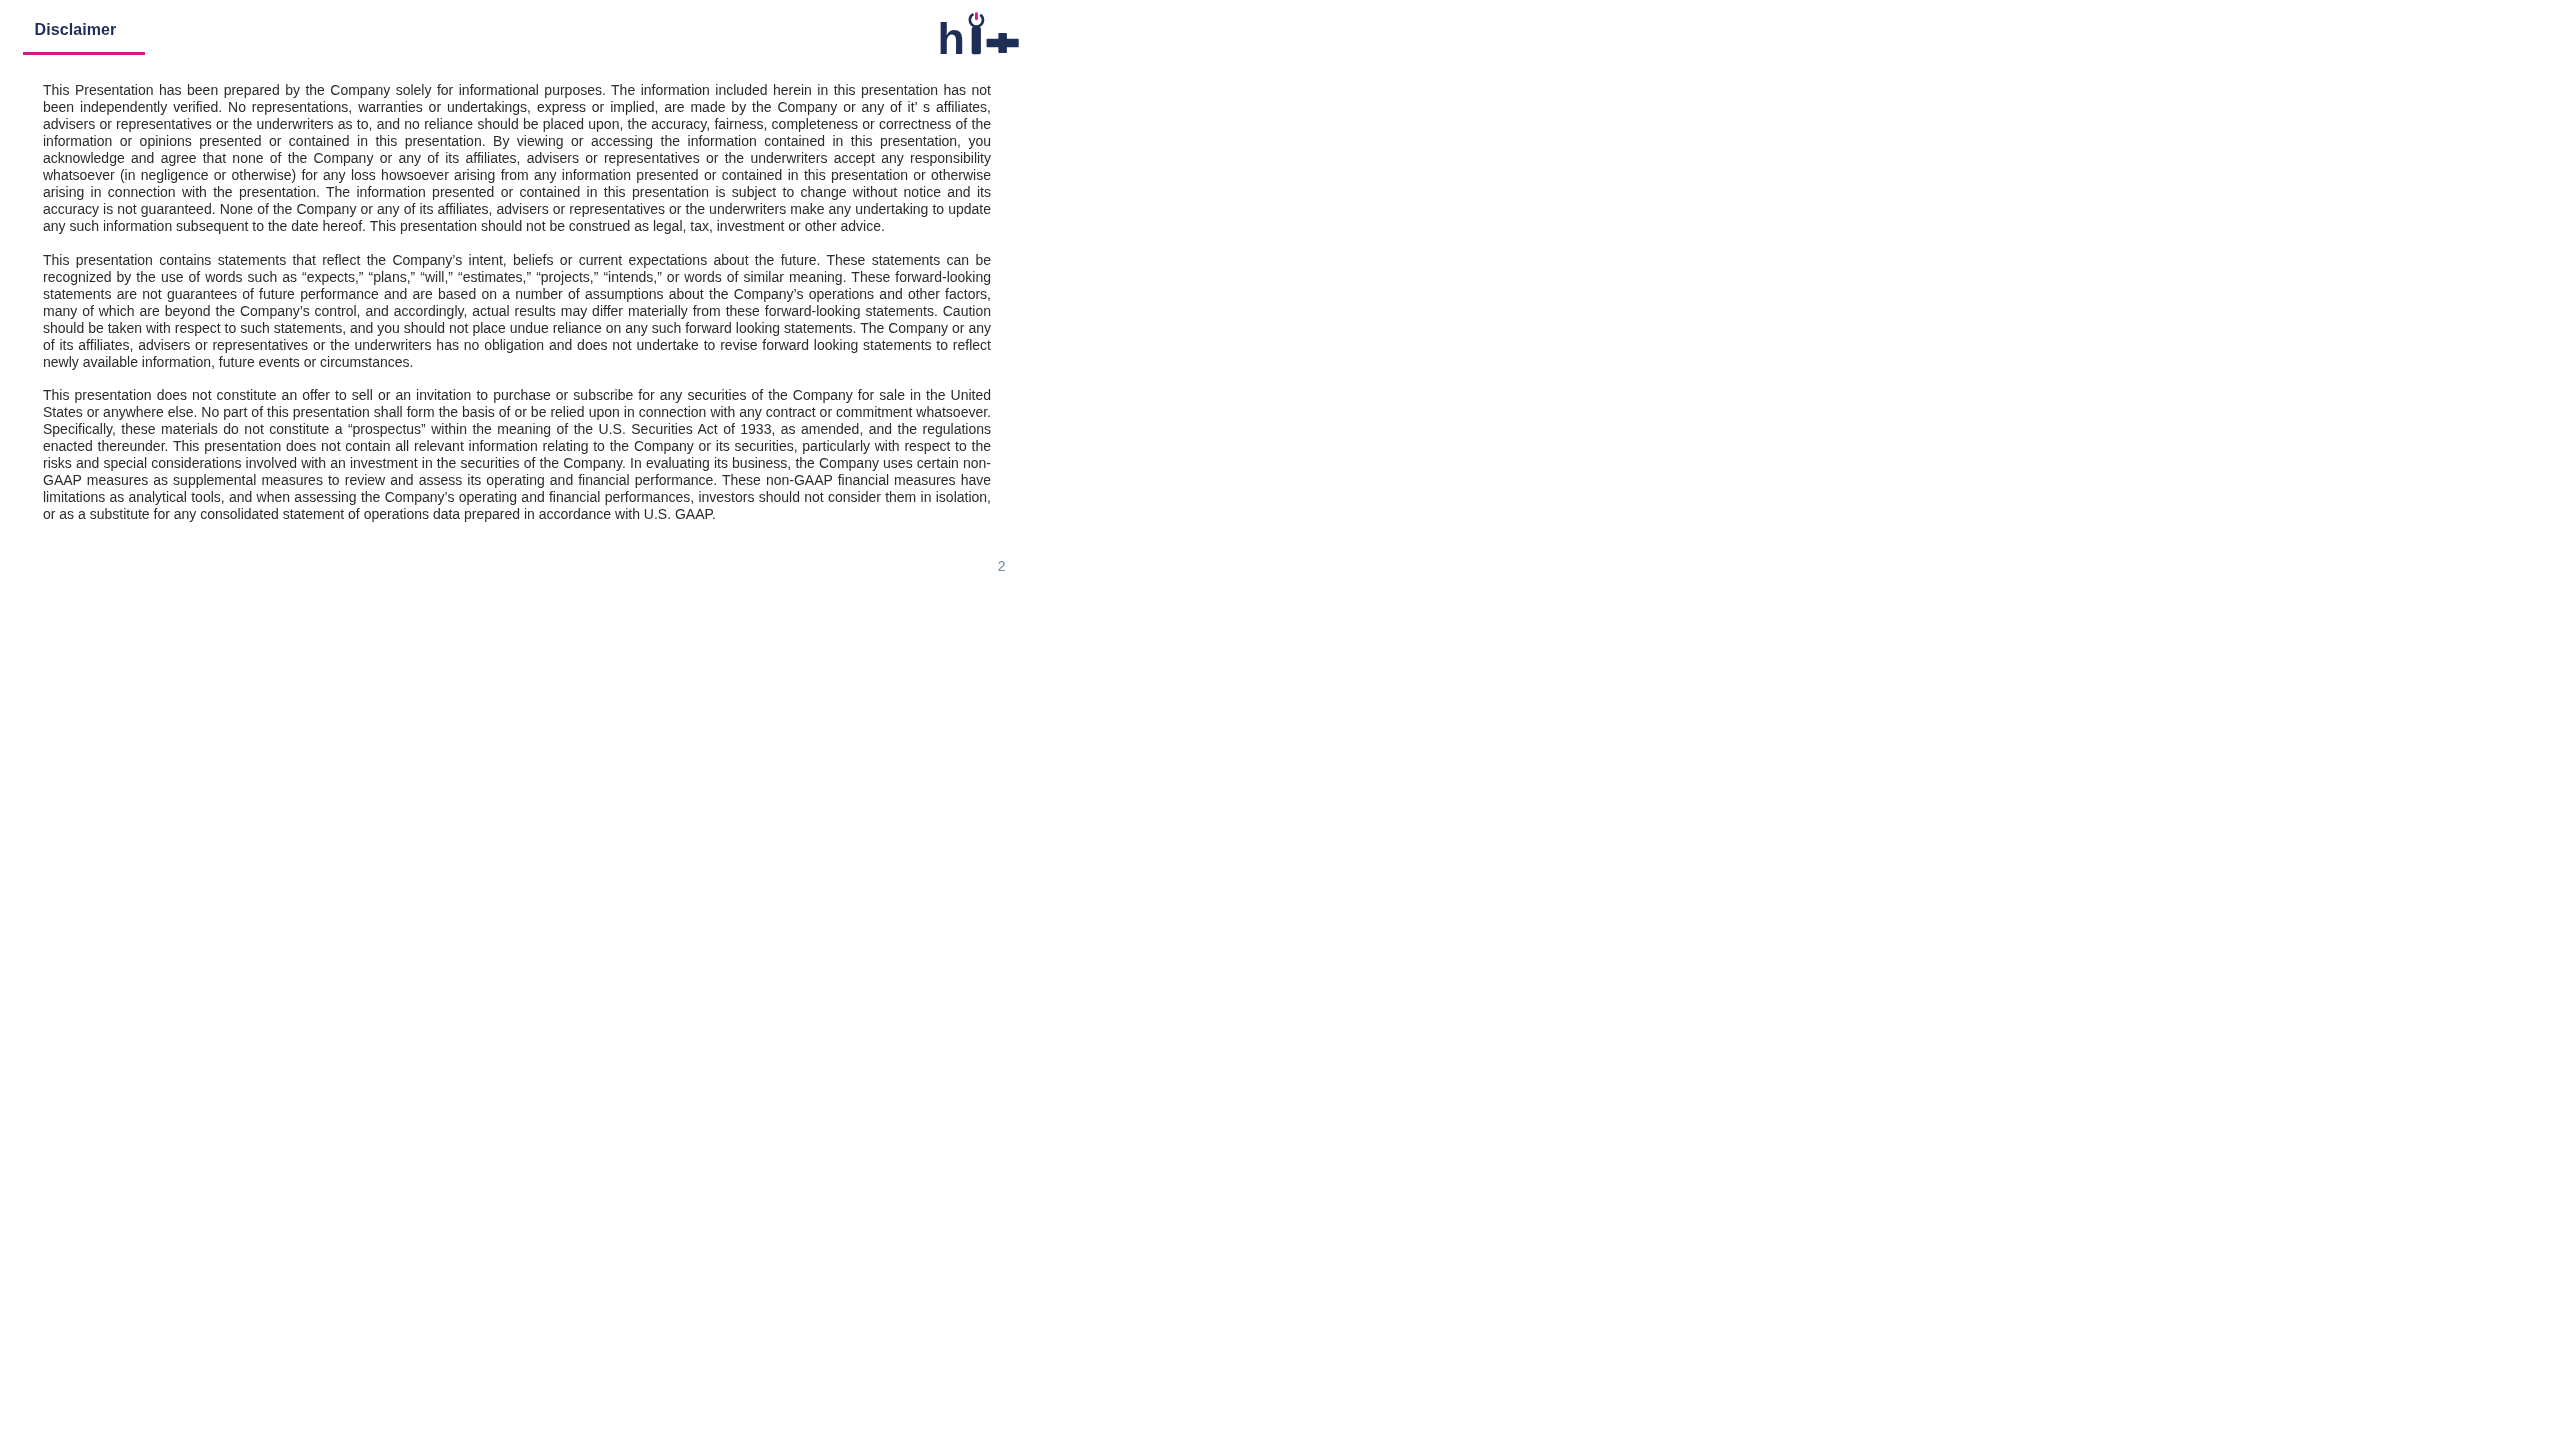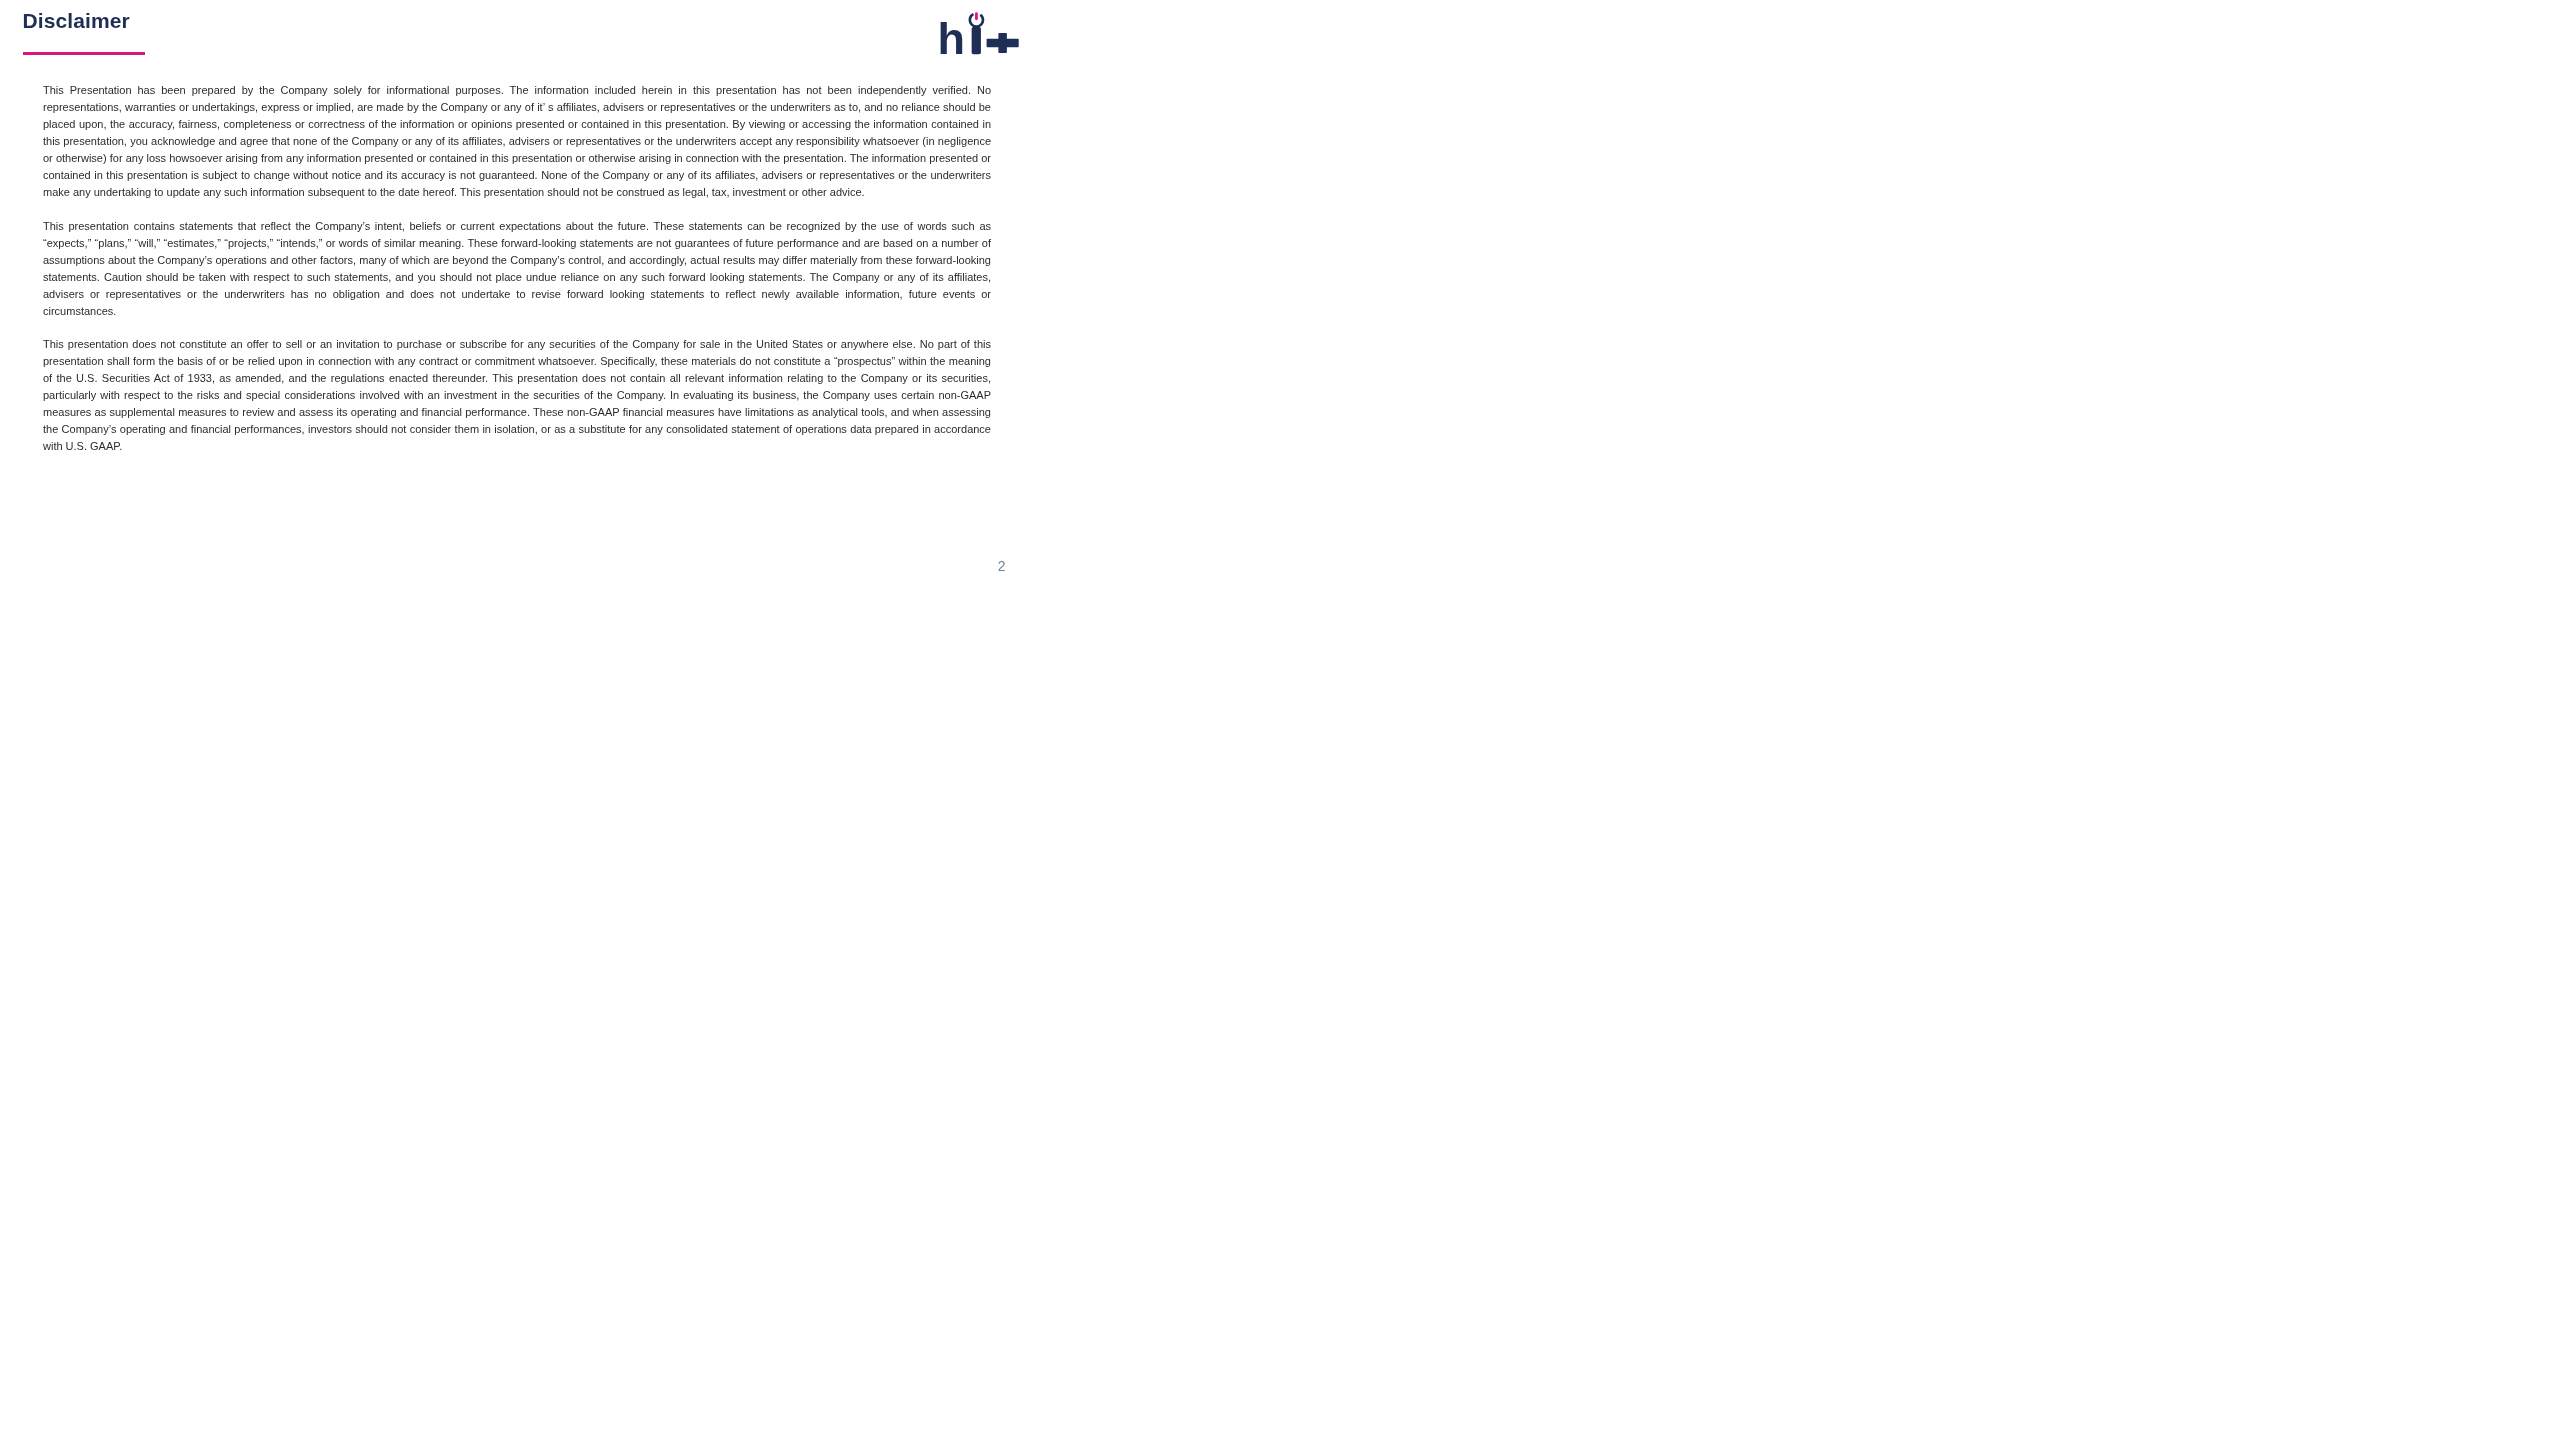--- a/index.html
+++ b/index.html
@@ -21,22 +21,22 @@
     position:relative;
     width:1030px;
     height:580px;
     background:var(--slide-bg);
     overflow:hidden;
   }
   .page-title{
     position:absolute;
     left:22.5px;
     top:8.4px;
-    margin:0;
-    font-size:21px;
+    margin:12px;
+    font-size:16px;
     line-height:1.2;
     font-weight:700;
     color:var(--navy);
     letter-spacing:0.1px;
   }
   .title-rule{
     position:absolute;
     left:22.5px;
     top:52px;
     width:122px;
@@ -57,21 +57,21 @@
   .logo text{
     font-family:"Liberation Sans", sans-serif;
     font-weight:700;
   }
   .body-copy{
     position:absolute;
     left:43px;
     top:82px;
     width:948px;
     color:var(--body-text);
-    font-size:11px;
+    font-size:14px;
     line-height:17px;
     text-align:justify;
   }
   .body-copy p{
     margin:0 0 16.7px 0;
   }
   .body-copy p.last-para{
     margin-top:-5.2px;
     margin-bottom:0;
   }

